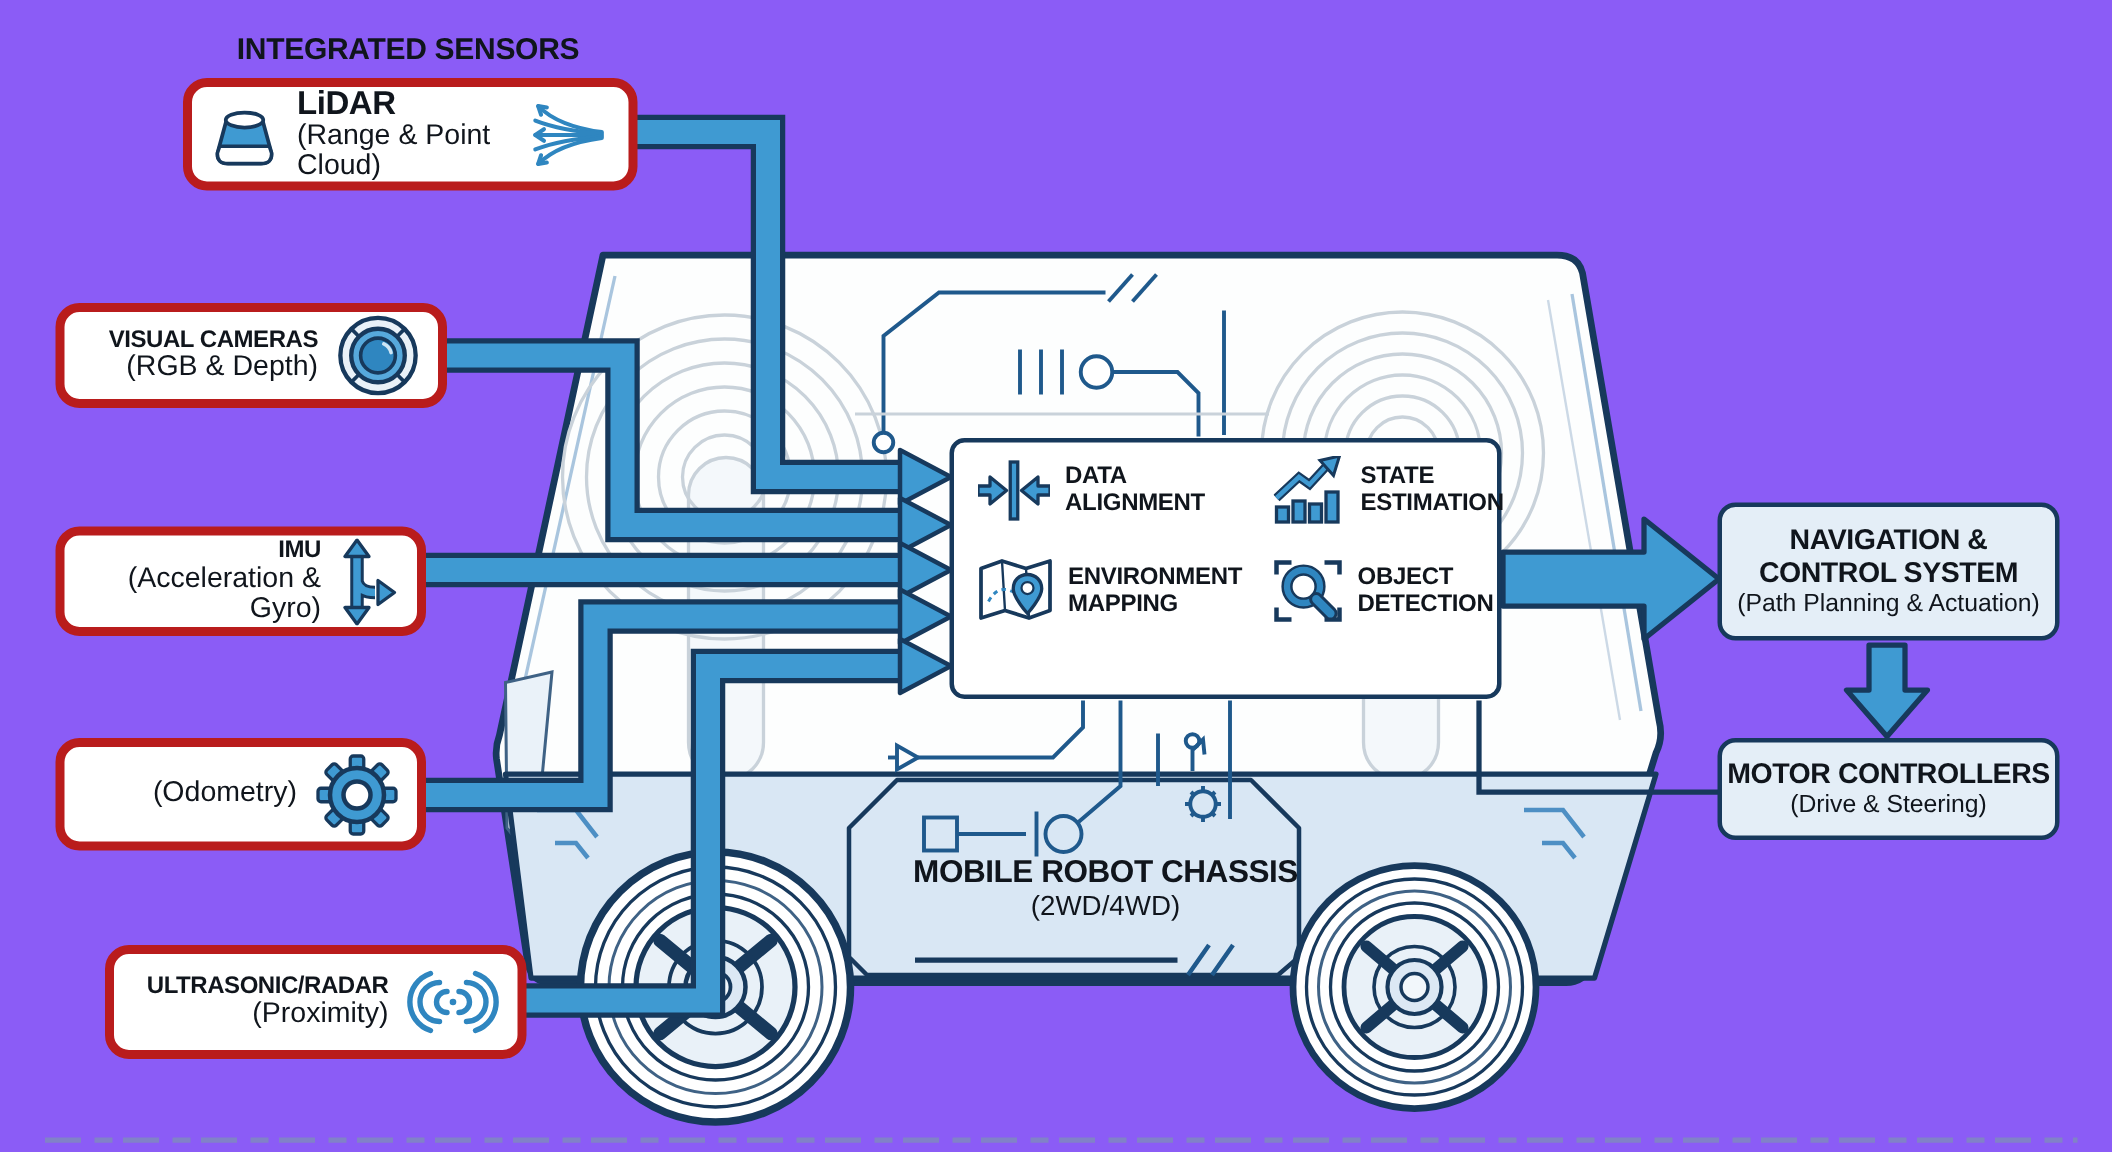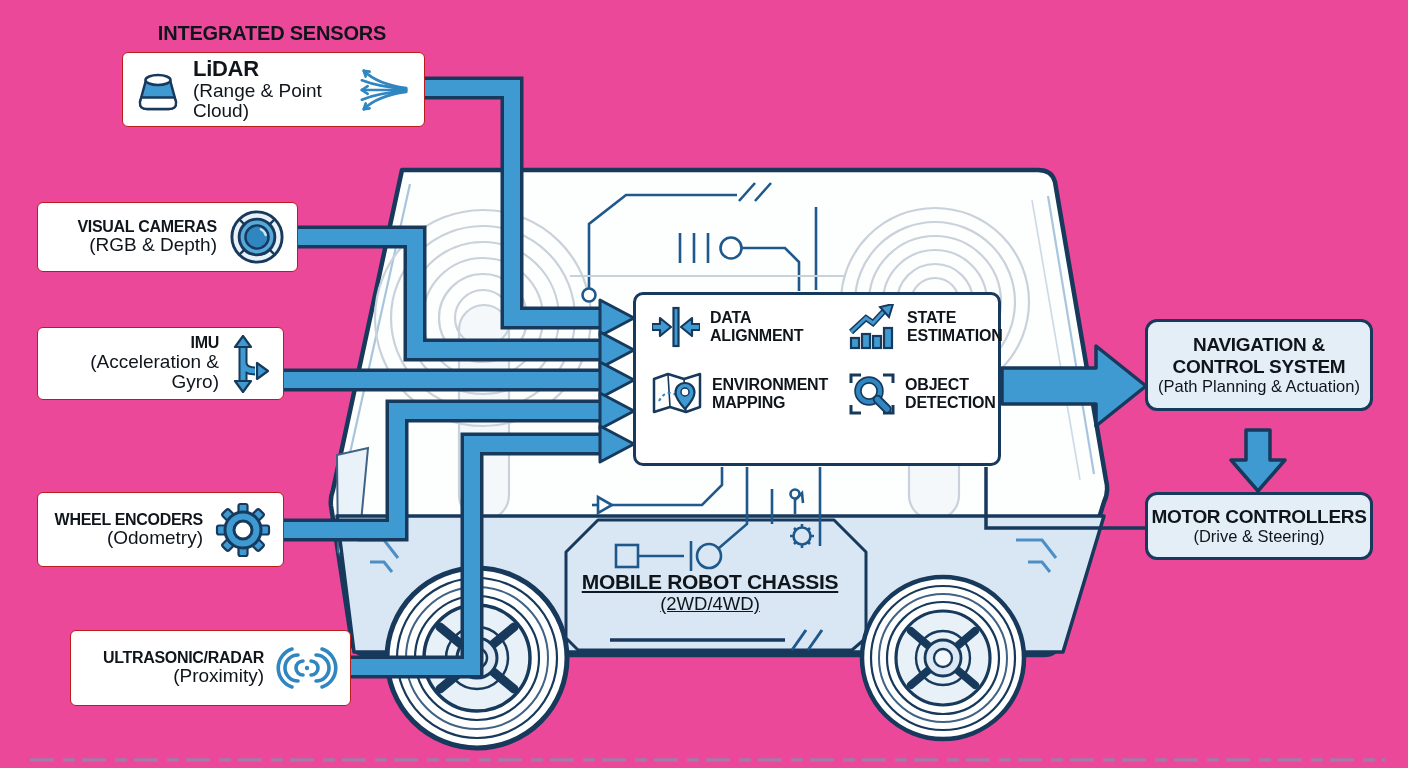--- a/index.html
+++ b/index.html
@@ -1,24 +1,24 @@
 <!DOCTYPE html>
 <html><head>
 <meta charset="utf-8">
 <style>
   html,body{margin:0;padding:0;background:#ffffff;}
-  .stage{position:relative;width:1408px;height:768px;background:#ec4899;overflow:hidden;
+  .stage{position:relative;width:1408px;height:768px;background:#8b5cf6;overflow:hidden;
          font-family:"Liberation Sans","DejaVu Sans",sans-serif;color:#0e1826;}
   .stage svg.bg{position:absolute;left:0;top:0;}
 
   .hdr{position:absolute;left:121px;top:22px;width:302px;text-align:center;
        font-size:20px;font-weight:bold;letter-spacing:-0.2px;color:#10151c;}
 
-  .sbox{position:absolute;box-sizing:border-box;background:#ffffff;border:1px solid #b91c1c;
-        border-radius:6px;display:flex;align-items:center;padding:0 12px;}
+  .sbox{position:absolute;box-sizing:border-box;background:#ffffff;border:6px solid #b91c1c;
+        border-radius:16px;display:flex;align-items:center;padding:0 12px;}
   .sbox .txt{flex:1;line-height:1.08;}
   .sbox .txt.right{text-align:right;padding-right:12px;}
   .bt{font-size:16px;font-weight:bold;letter-spacing:-0.3px;color:#10151c;}
   .bt.big{font-size:22px;}
   .bs{font-size:19px;color:#10151c;}
   .icn{flex:0 0 auto;display:flex;align-items:center;justify-content:center;}
 
   .fusion{position:absolute;left:633px;top:292px;width:368px;height:174px;box-sizing:border-box;
           background:#ffffff;border:3px solid #17395c;border-radius:10px;}
   .fusion .ftitle{text-align:center;font-size:20.5px;font-weight:bold;letter-spacing:-0.3px;
@@ -28,21 +28,21 @@
   .fitem{display:flex;align-items:center;gap:10px;}
   .flabel{font-size:16px;font-weight:bold;line-height:1.1;letter-spacing:-0.2px;color:#10151c;}
   .flabel span{display:block;}
 
   .bluebox{position:absolute;box-sizing:border-box;background:#e4eef7;border:3px solid #17395c;
            border-radius:12px;text-align:center;display:flex;flex-direction:column;
            justify-content:center;}
   .bluebox .l1{font-size:19px;font-weight:bold;line-height:1.12;letter-spacing:-0.3px;color:#10151c;}
   .bluebox .l2{font-size:16.5px;line-height:1.15;color:#10151c;}
 
-  .chassis-label{position:absolute;left:530px;top:570px;width:360px;text-align:center;line-height:1.12;text-decoration:underline;}
+  .chassis-label{position:absolute;left:557px;top:570px;width:360px;text-align:center;line-height:1.12;}
   .chassis-label .l1{font-size:21px;font-weight:bold;letter-spacing:-0.3px;color:#10151c;}
   .chassis-label .l2{font-size:18.5px;color:#10151c;}
 </style>
 </head>
 <body>
 
 <div class="stage">
 
   <svg class="bg" width="1408" height="768" viewBox="0 0 1408 768">
 
@@ -220,41 +220,40 @@
       <svg width="56" height="56" viewBox="0 0 58 58">
         <circle cx="29" cy="29" r="26" fill="#e9f1f8" stroke="#17395c" stroke-width="3"></circle>
         <path d="M10.6 10.6 L15.5 15.5 M47.4 10.6 L42.5 15.5 M47.4 47.4 L42.5 42.5 M10.6 47.4 L15.5 42.5" stroke="#17395c" stroke-width="2.5"></path>
         <circle cx="29" cy="29" r="18.5" fill="#57a9dc" stroke="#17395c" stroke-width="3"></circle>
         <circle cx="29" cy="29" r="12" fill="#2f86c0" stroke="#17395c" stroke-width="2.5"></circle>
         <path d="M33 21 A9 9 0 0 1 38 27" fill="none" stroke="#cfe6f5" stroke-width="2.5" stroke-linecap="round"></path>
       </svg>
     </span>
   </div>
 
-  <div class="sbox" style="left:37px;top:327px;width:247px;height:73px;">
+  <div class="sbox" style="left:37px;top:351px;width:247px;height:73px;">
     <div class="txt right">
       <div class="bt">IMU</div>
       <div class="bs">(Acceleration &amp; Gyro)</div>
     </div>
     <span class="icn">
       <svg width="40" height="58" viewBox="0 0 40 58">
         <path d="M12 8 V50 M12 29 Q14 36 24 36" fill="none" stroke="#17395c" stroke-width="9"></path>
         <path d="M12 8 V50 M12 29 Q14 36 24 36" fill="none" stroke="#3f9ad2" stroke-width="5"></path>
         <g fill="#3f9ad2" stroke="#17395c" stroke-width="2.2" stroke-linejoin="round">
           <polygon points="12,1 4,12 20,12"></polygon>
             <polygon points="12,57 4,46 20,46"></polygon>
           <polygon points="37,36 26,28 26,44"></polygon>
         </g>
       </svg>
     </span>
   </div>
 
   <div class="sbox" style="left:37px;top:492px;width:247px;height:75px;">
     <div class="txt right">
-      <div class="bt">WHEEL ENCODERS</div>
       <div class="bs">(Odometry)</div>
     </div>
     <span class="icn">
       <svg width="56" height="56" viewBox="0 0 56 56">
         <g transform="translate(28,28)">
           <g fill="#3f9ad2" stroke="#17395c" stroke-width="2.2">
             <rect x="-4.5" y="-26" width="9" height="11" rx="2"></rect>
             <rect x="-4.5" y="-26" width="9" height="11" rx="2" transform="rotate(45)"></rect>
             <rect x="-4.5" y="-26" width="9" height="11" rx="2" transform="rotate(90)"></rect>
             <rect x="-4.5" y="-26" width="9" height="11" rx="2" transform="rotate(135)"></rect>
@@ -353,21 +352,21 @@
           </svg>
         </span>
         <div class="flabel">
           <span>OBJECT</span>
           <span>DETECTION</span>
         </div>
       </div>
     </div>
   </div>
 
-  <div class="bluebox" style="left:1145px;top:319px;width:228px;height:92px;">
+  <div class="bluebox" style="left:1145px;top:335px;width:228px;height:92px;">
     <div class="l1">NAVIGATION &amp;</div>
     <div class="l1">CONTROL SYSTEM</div>
     <div class="l2">(Path Planning &amp; Actuation)</div>
   </div>
 
   <div class="bluebox" style="left:1145px;top:492px;width:228px;height:68px;">
     <div class="l1">MOTOR CONTROLLERS</div>
     <div class="l2">(Drive &amp; Steering)</div>
   </div>
 

